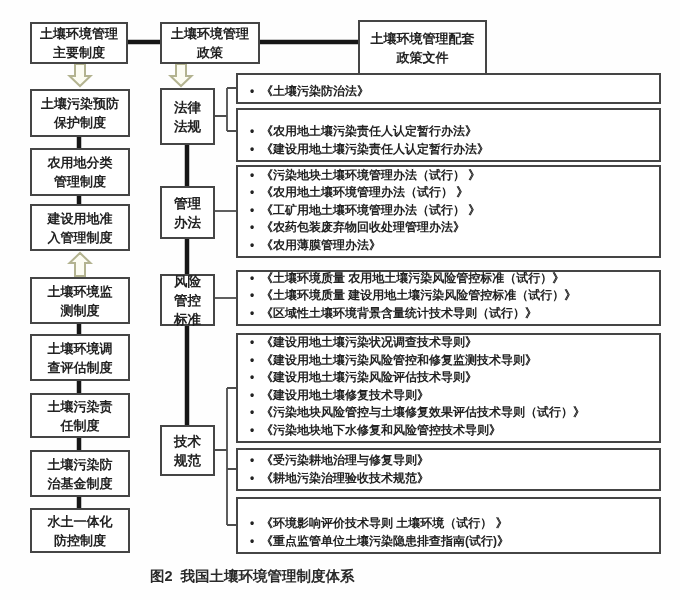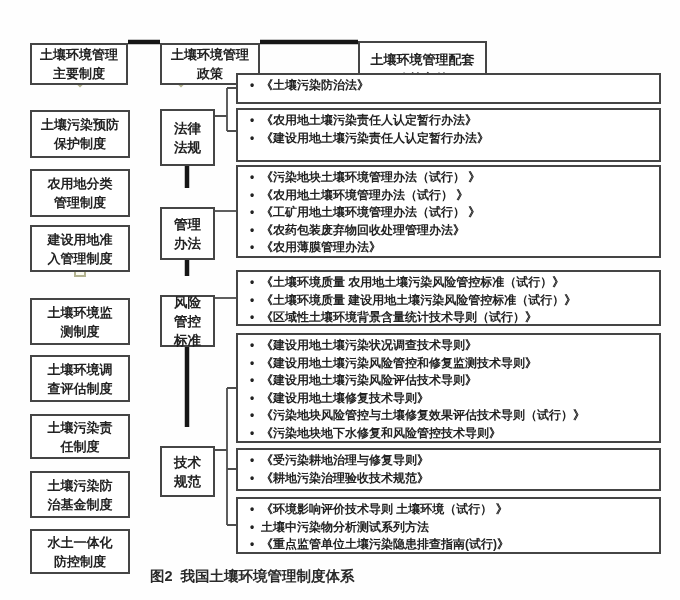--- a/index.html
+++ b/index.html
@@ -4,27 +4,27 @@
 <style>
   html,body{margin:0;padding:0;background:#ffffff;}
   #stage{
     position:relative;width:680px;height:600px;background:#fefefe;
     font-family:"Liberation Sans", sans-serif;overflow:hidden;
   }
   *{box-sizing:border-box;}
   .box{
     position:absolute;background:#fff;border:2px solid #454545;
     display:flex;align-items:center;justify-content:center;text-align:center;
-    font-weight:700;color:#222;white-space:pre-line;margin-top:21px;
+    font-weight:700;color:#222;white-space:pre-line;
   }
   .lbl13{font-size:13px;line-height:19px;}
   .mid{font-size:13.5px;line-height:19px;}
   .lbox{
     position:absolute;background:#fff;border:2px solid #454545;
-    display:flex;flex-direction:column;justify-content:flex-start;
+    display:flex;flex-direction:column;justify-content:flex-end;
     padding:2px 4px 2px 12px;
   }
   .li{
     position:relative;font-size:12px;font-weight:700;color:#222;
     line-height:17.5px;padding-left:11px;white-space:nowrap;
   }
   .li::before{content:"•";position:absolute;left:0;top:0;}
   .caption{
     position:absolute;left:150px;top:567px;width:330px;text-align:left;
     font-size:14.5px;font-weight:700;color:#2a2a2a;white-space:pre;
@@ -135,19 +135,18 @@
     <div class="li">《污染地块地下水修复和风险管控技术导则》</div>
   </div>
 
   <div class="lbox" style="left:236px;top:448px;width:425px;height:43px;">
     <div class="li">《受污染耕地治理与修复导则》</div>
     <div class="li">《耕地污染治理验收技术规范》</div>
   </div>
 
   <div class="lbox" style="left:236px;top:497px;width:425px;height:57px;">
     <div class="li">《环境影响评价技术导则 土壤环境（试行） 》</div>
-    <div class="li">土壤中污染物分析测试系列方法</div>
     <div class="li">《重点监管单位土壤污染隐患排查指南(试行)》</div>
   </div>
 
   <div class="caption">图2  我国土壤环境管理制度体系</div>
 
 </div>
 
 </body></html>

